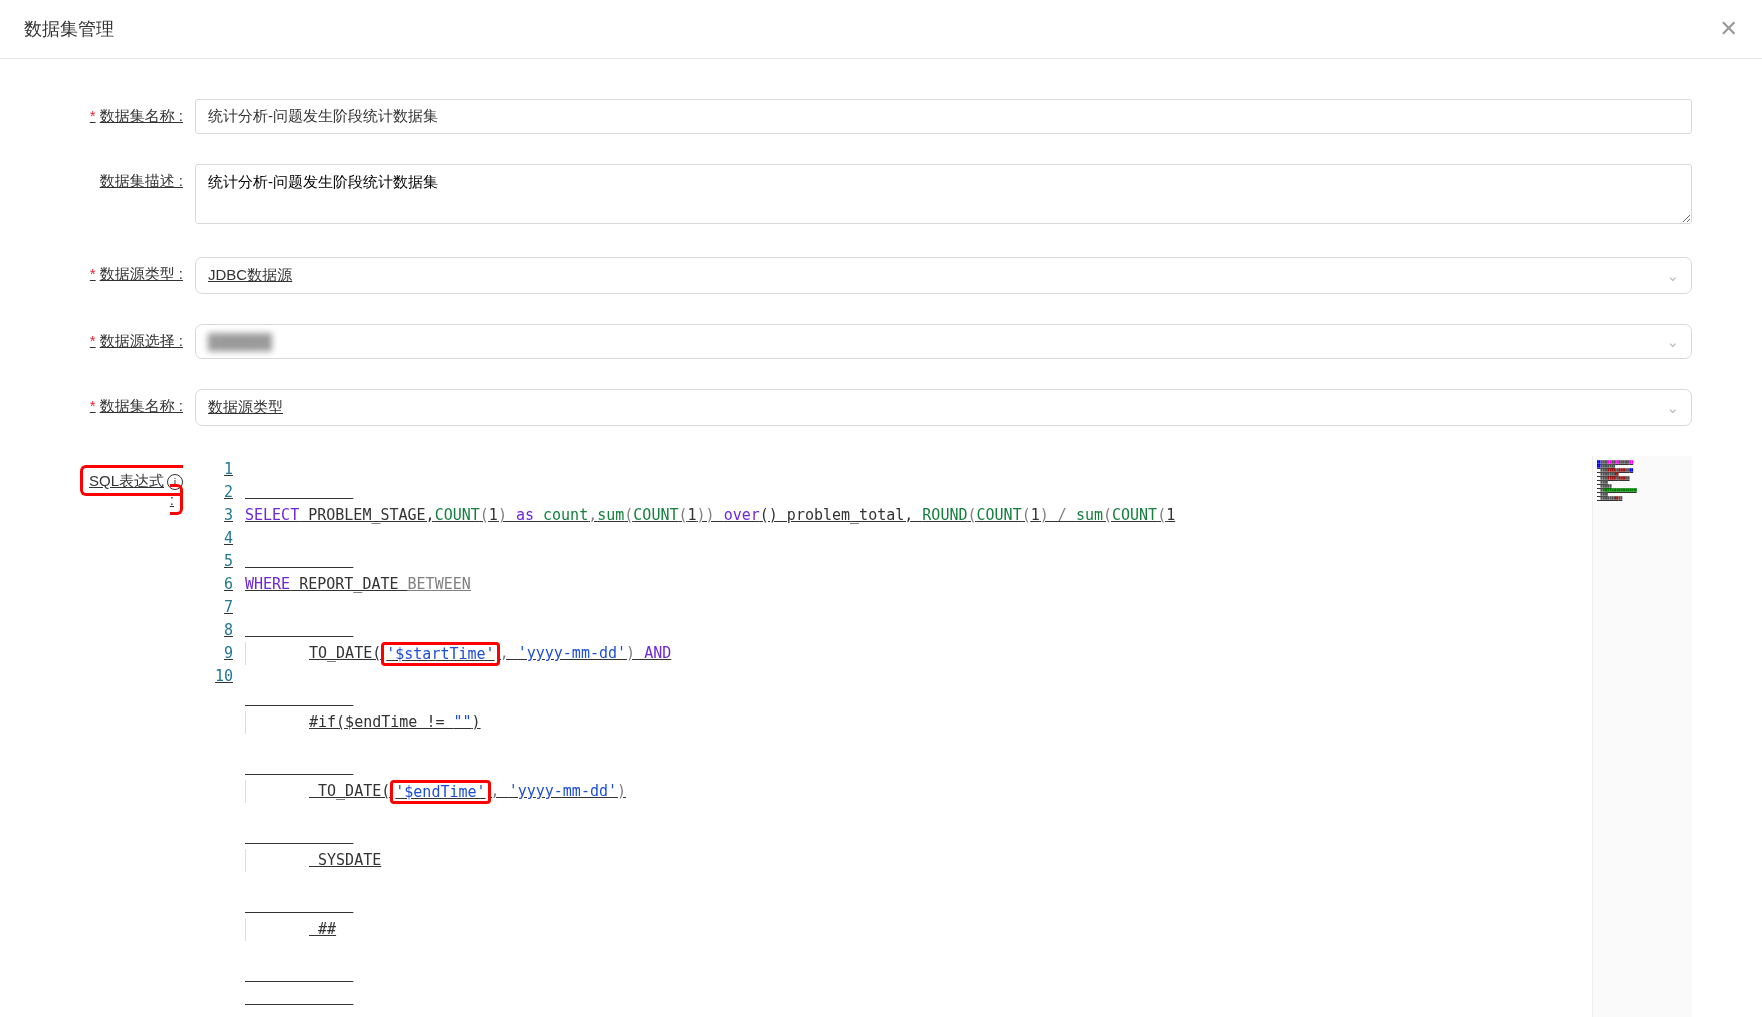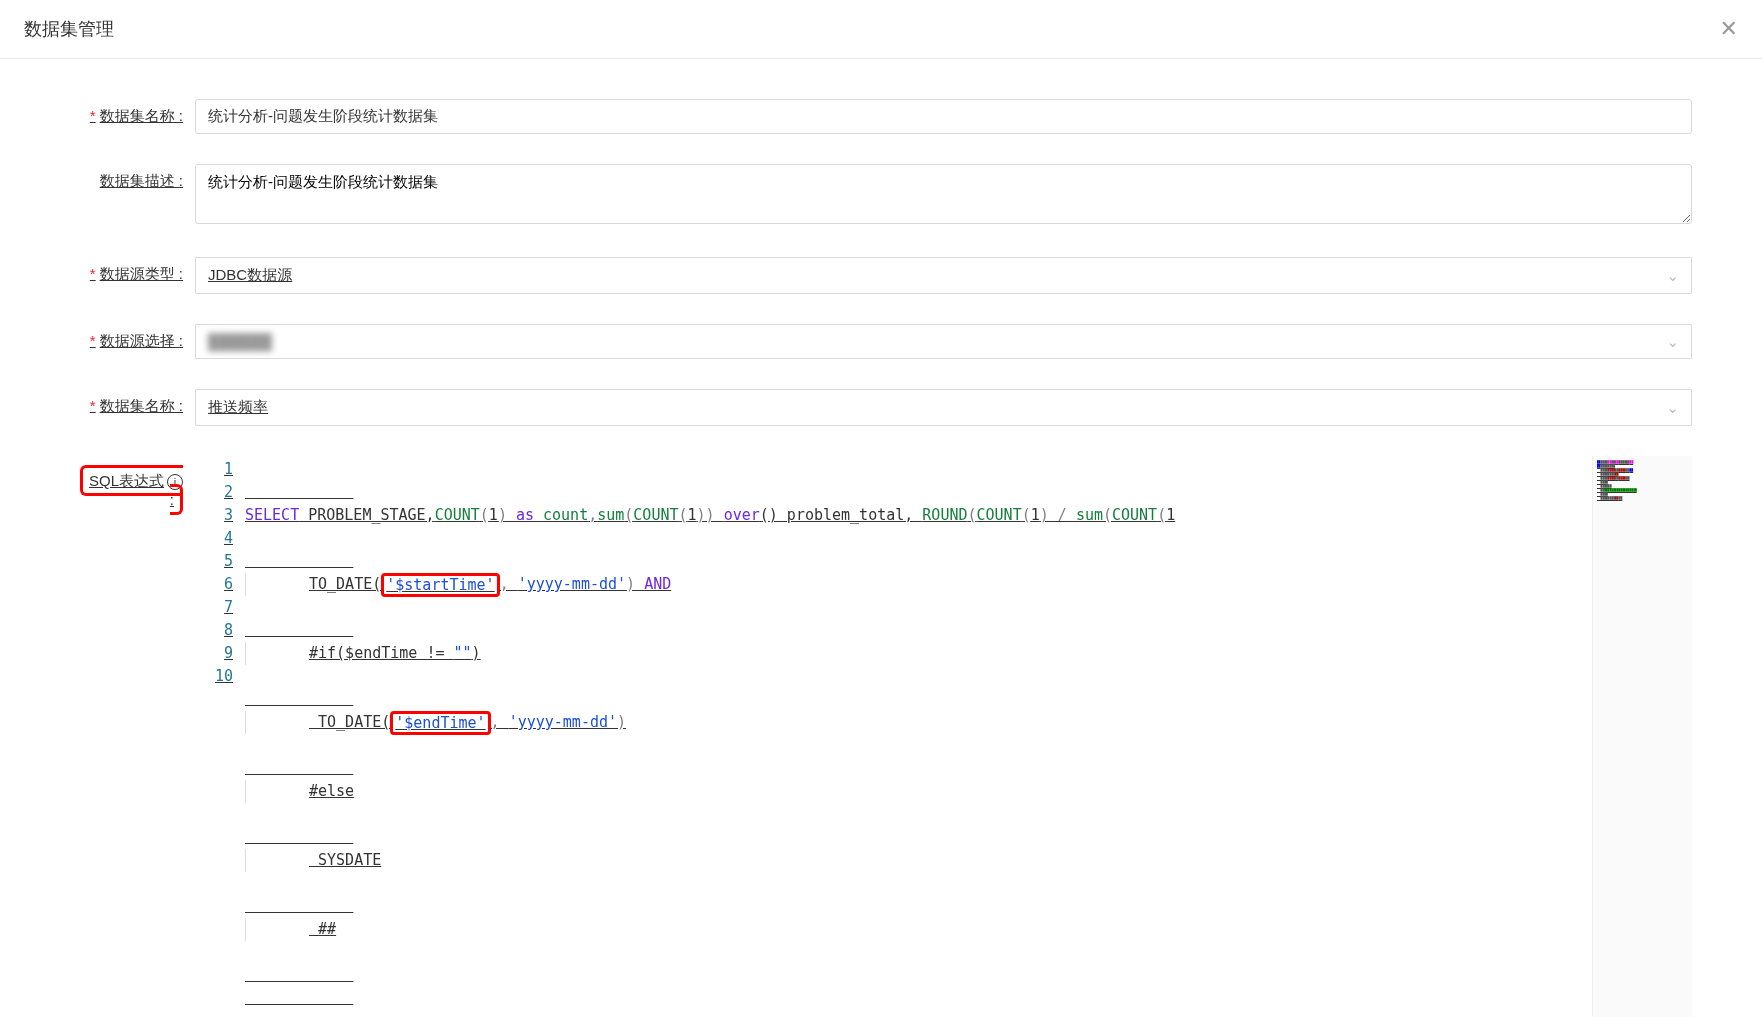--- a/index.html
+++ b/index.html
@@ -8,21 +8,21 @@
     .modal-header { display: flex; align-items: center; justify-content: space-between; padding: 16px 24px; border-bottom: 1px solid #e8e8e8; }
     .modal-title { font-size: 18px; font-weight: 500; font-family: Liberation Mono, monospace; }
     .close-btn { font-size: 22px; color: #999; cursor: pointer; background: none; border: none; }
     .form { padding: 40px 70px 30px 70px; }
     .form-row { display: flex; align-items: flex-start; margin-bottom: 30px; text-decoration: underline; }
     .form-label { width: 125px; text-align: right; padding-right: 12px; padding-top: 8px; flex-shrink: 0; font-size: 15px; }
     .required::before { content: "*"; color: #f5222d; margin-right: 4px; }
     .form-control { flex: 1; }
     .input-text { width: 100%; padding: 8px 12px; border: 1px solid #d9d9d9; border-radius: 3px; font-size: 15px; color: #333; outline: none; }
     .textarea { width: 100%; padding: 8px 12px; border: 1px solid #d9d9d9; border-radius: 3px; font-size: 15px; resize: vertical; min-height: 60px; font-family: inherit; outline: none; }
-    .select { position: relative; width: 100%; padding: 8px 30px 8px 12px; border: 1px solid #d9d9d9; border-radius: 1px; font-size: 15px; color: #333; background: #fff; cursor: pointer; }
+    .select { position: relative; width: 100%; padding: 8px 30px 8px 12px; border: 1px solid #d9d9d9; border-radius: 7px; font-size: 15px; color: #333; background: #fff; cursor: pointer; }
     .select-arrow { position: absolute; right: 12px; top: 50%; transform: translateY(-50%); color: #bbb; pointer-events: none; }
     .select-blur { filter: blur(3px); color: #999; }
     .info-icon { display: inline-flex; align-items: center; justify-content: center; width: 16px; height: 16px; border: 1.5px solid #333; border-radius: 50%; font-size: 11px; font-style: normal; margin-left: 3px; vertical-align: middle; }
     .sql-label-wrap { border: 3px solid #ff0000; border-radius: 6px; padding: 4px 6px; margin-top: 6px; }
     .code-editor { display: flex; border: 0; width: 100%; min-height: 240px; font-family: Consolas, Monaco, monospace; font-size: 15px; line-height: 23px; position: relative; background: #fff; }
     .gutter { width: 50px; text-align: right; padding-right: 12px; color: #237893; user-select: none; padding-top: 2px; }
     .gutter div { height: 23px; }
     .code-content { flex: 1; padding-top: 2px; white-space: pre; overflow: hidden; position: relative; }
     .code-line { height: 23px; display: flex; align-items: center; }
     .indent-guide { display: inline-block; border-left: 1px solid #ddd; height: 23px; width: 10px; }
@@ -81,21 +81,21 @@
           <span class="select-blur">██████</span>
           <span class="select-arrow">⌄</span>
         </div>
       </div>
     </div>
 
     <div class="form-row">
       <div class="form-label required">数据集名称 :</div>
       <div class="form-control">
         <div class="select">
-          <span>推送频率</span>
+          <span>数据源类型</span>
           <span class="select-arrow">⌄</span>
         </div>
       </div>
     </div>
 
     <div class="form-row">
       <div class="form-label" style="padding-top:0;margin-top:16px;">
         <span class="sql-label-wrap">
           <span>SQL表达式</span><span class="info-icon">i</span> :
         </span>
@@ -109,24 +109,24 @@
             <div>4</div>
             <div>5</div>
             <div>6</div>
             <div>7</div>
             <div>8</div>
             <div>9</div>
             <div>10</div>
           </div>
           <div class="code-content">
             <div class="code-line"><span class="kw-blue">SELECT</span><span> PROBLEM_STAGE,</span><span class="kw-magenta">COUNT</span><span class="kw-grey">(</span><span>1</span><span class="kw-grey">) </span><span class="kw-blue">as</span><span> </span><span class="kw-magenta">count</span><span class="kw-grey">,</span><span class="kw-magenta">sum</span><span class="kw-grey">(</span><span class="kw-magenta">COUNT</span><span class="kw-grey">(</span><span>1</span><span class="kw-grey">)) </span><span class="kw-blue">over</span><span>() problem_total, </span><span class="kw-magenta">ROUND</span><span class="kw-grey">(</span><span class="kw-magenta">COUNT</span><span class="kw-grey">(</span><span>1</span><span class="kw-grey">) / </span><span class="kw-magenta">sum</span><span class="kw-grey">(</span><span class="kw-magenta">COUNT</span><span class="kw-grey">(</span><span>1</span></div>
+            <div class="code-line"><span class="kw-blue">WHERE</span><span> REPORT_DATE </span><span class="kw-grey" style="text-decoration:underline;">BETWEEN</span></div>
             <div class="code-line"><span class="indent-guide"></span><span style="width:54px;display:inline-block;"></span><span>TO_DATE(</span><span class="hl-box"><span class="str-red">'$startTime'</span></span><span class="kw-grey">, </span><span class="str-red">'yyyy-mm-dd'</span><span class="kw-grey">) </span><span class="kw-blue">AND</span></div>
             <div class="code-line"><span class="indent-guide"></span><span style="width:54px;display:inline-block;"></span><span>#if($endTime != </span><span class="str-red">""</span><span>)</span></div>
             <div class="code-line"><span class="indent-guide"></span><span style="width:54px;display:inline-block;"></span><span> TO_DATE(</span><span class="hl-box"><span class="str-red">'$endTime'</span></span><span class="kw-grey">, </span><span class="str-red">'yyyy-mm-dd'</span><span class="kw-grey">)</span></div>
-            <div class="code-line"><span class="indent-guide"></span><span style="width:54px;display:inline-block;"></span><span>#else</span></div>
             <div class="code-line"><span class="indent-guide"></span><span style="width:54px;display:inline-block;"></span><span> SYSDATE</span></div>
             <div class="code-line"><span class="indent-guide"></span><span style="width:54px;display:inline-block;"></span><span> ##</span></div>
             
             
           </div>
           <div class="minimap">
             <div class="minimap-line"><span class="mm-blue">██</span>████<span class="mm-mag">██</span>██<span class="mm-mag">██</span>██████<span class="mm-mag">██</span></div>
             <div class="minimap-line"><span class="mm-blue">██</span>████████</div>
             <div class="minimap-line">&nbsp;&nbsp;████<span class="mm-red">████</span>██<span class="mm-red">████</span>██<span class="mm-blue">██</span></div>
             <div class="minimap-line">&nbsp;&nbsp;████████<span class="mm-red">██</span></div>

